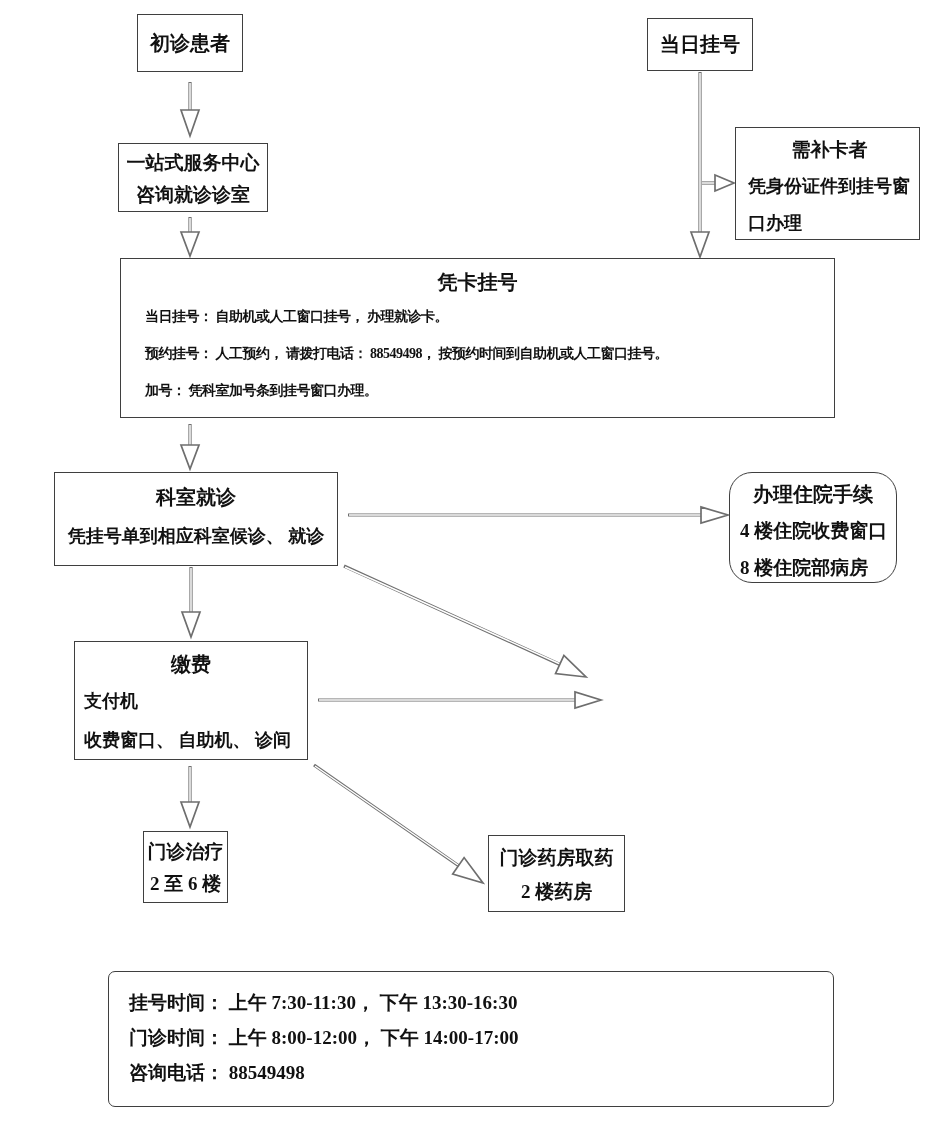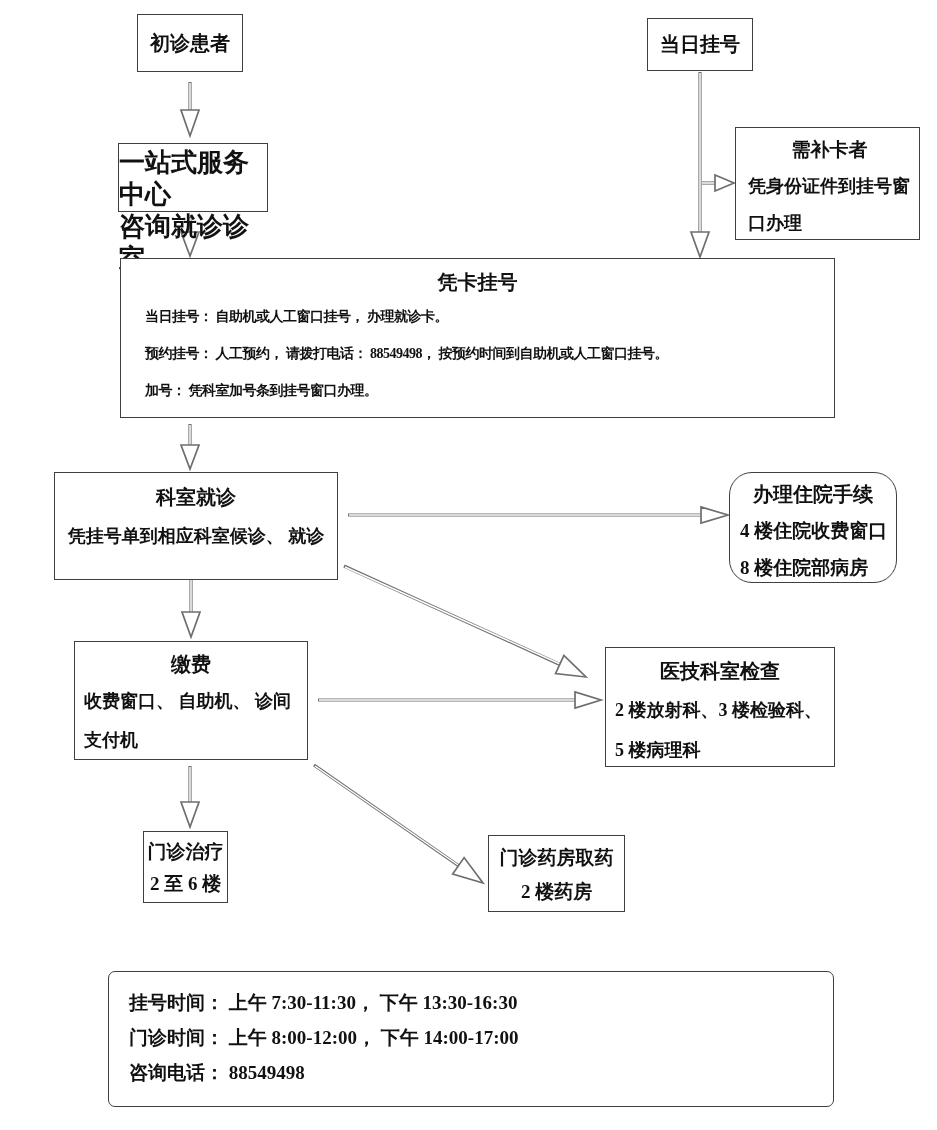--- a/index.html
+++ b/index.html
@@ -21,21 +21,21 @@
     border:1.5px solid #3f3f3f;
     background:#ffffff;
     box-sizing:border-box;
   }
   .cbox{display:flex;align-items:center;justify-content:center;text-align:center;}
   .ttl{text-align:center;font-size:20px;}
   .bl{font-size:19px;white-space:nowrap;}
   
   .n-first,.n-return{font-size:20px;}
   .n-service{padding-top:3px;}
-  .n-service .ln{text-align:left;font-size:26px;line-height:32px;}
+  .n-service .ln{text-align:center;font-size:19px;line-height:32px;}
   .n-card{padding:4px 8px 0 12px;}
   .n-card .ttl{font-size:19px;line-height:36px;}
   .n-card .bd{font-size:18px;line-height:37px;text-align:left;}
   .n-register{padding-top:7px;}
   .n-register .ttl{line-height:32px;font-size:20px;}
   .n-register .bl{padding-left:24px;line-height:37px;font-size:14px;letter-spacing:-0.5px;}
   .n-dept{padding-top:4px;}
   .n-dept .ttl{line-height:40px;}
   .n-dept .bd{text-align:center;font-size:18px;line-height:38px;white-space:nowrap;}
   .n-hosp{padding:3px 0 0 10px;border-radius:23px;}
@@ -135,42 +135,37 @@
     <div class="bd">凭身份证件到挂号窗口办理</div>
   </div>
 
   <div class="node n-register" style="left:120px;top:258px;width:715px;height:160px;">
     <div class="ttl">凭卡挂号</div>
     <div class="bl">当日挂号： 自助机或人工窗口挂号， 办理就诊卡。</div>
     <div class="bl">预约挂号： 人工预约， 请拨打电话： 88549498， 按预约时间到自助机或人工窗口挂号。</div>
     <div class="bl">加号： 凭科室加号条到挂号窗口办理。</div>
   </div>
 
-  <div class="node n-dept" style="left:54px;top:472px;width:284px;height:108px;">
+  <div class="node n-dept" style="left:54px;top:472px;width:284px;height:94px;">
     <div class="ttl">科室就诊</div>
     <div class="bd">凭挂号单到相应科室候诊、 就诊</div>
   </div>
 
   <div class="node n-hosp" style="left:729px;top:472px;width:168px;height:111px;">
     <div class="ttl">办理住院手续</div>
     <div class="bl">4 楼住院收费窗口</div>
     <div class="bl">8 楼住院部病房</div>
   </div>
 
   <div class="node n-pay" style="left:74px;top:641px;width:234px;height:119px;">
     <div class="ttl">缴费</div>
+    <div class="bl">支付机</div>
     <div class="bl">收费窗口、 自助机、 诊间</div>
-    <div class="bl">支付机</div>
   </div>
 
-  <div class="node n-exam" style="left:605px;top:647px;width:230px;height:120px;">
-    <div class="ttl">医技科室检查</div>
-    <div class="bl">2 楼放射科、3 楼检验科、</div>
-    <div class="bl">5 楼病理科</div>
-  </div>
 
   <div class="node n-treat" style="left:143px;top:831px;width:85px;height:72px;">
     <div class="ln">门诊治疗</div>
     <div class="ln">2 至 6 楼</div>
   </div>
 
   <div class="node n-pharm" style="left:488px;top:835px;width:137px;height:77px;">
     <div class="ln">门诊药房取药</div>
     <div class="ln">2 楼药房</div>
   </div>

